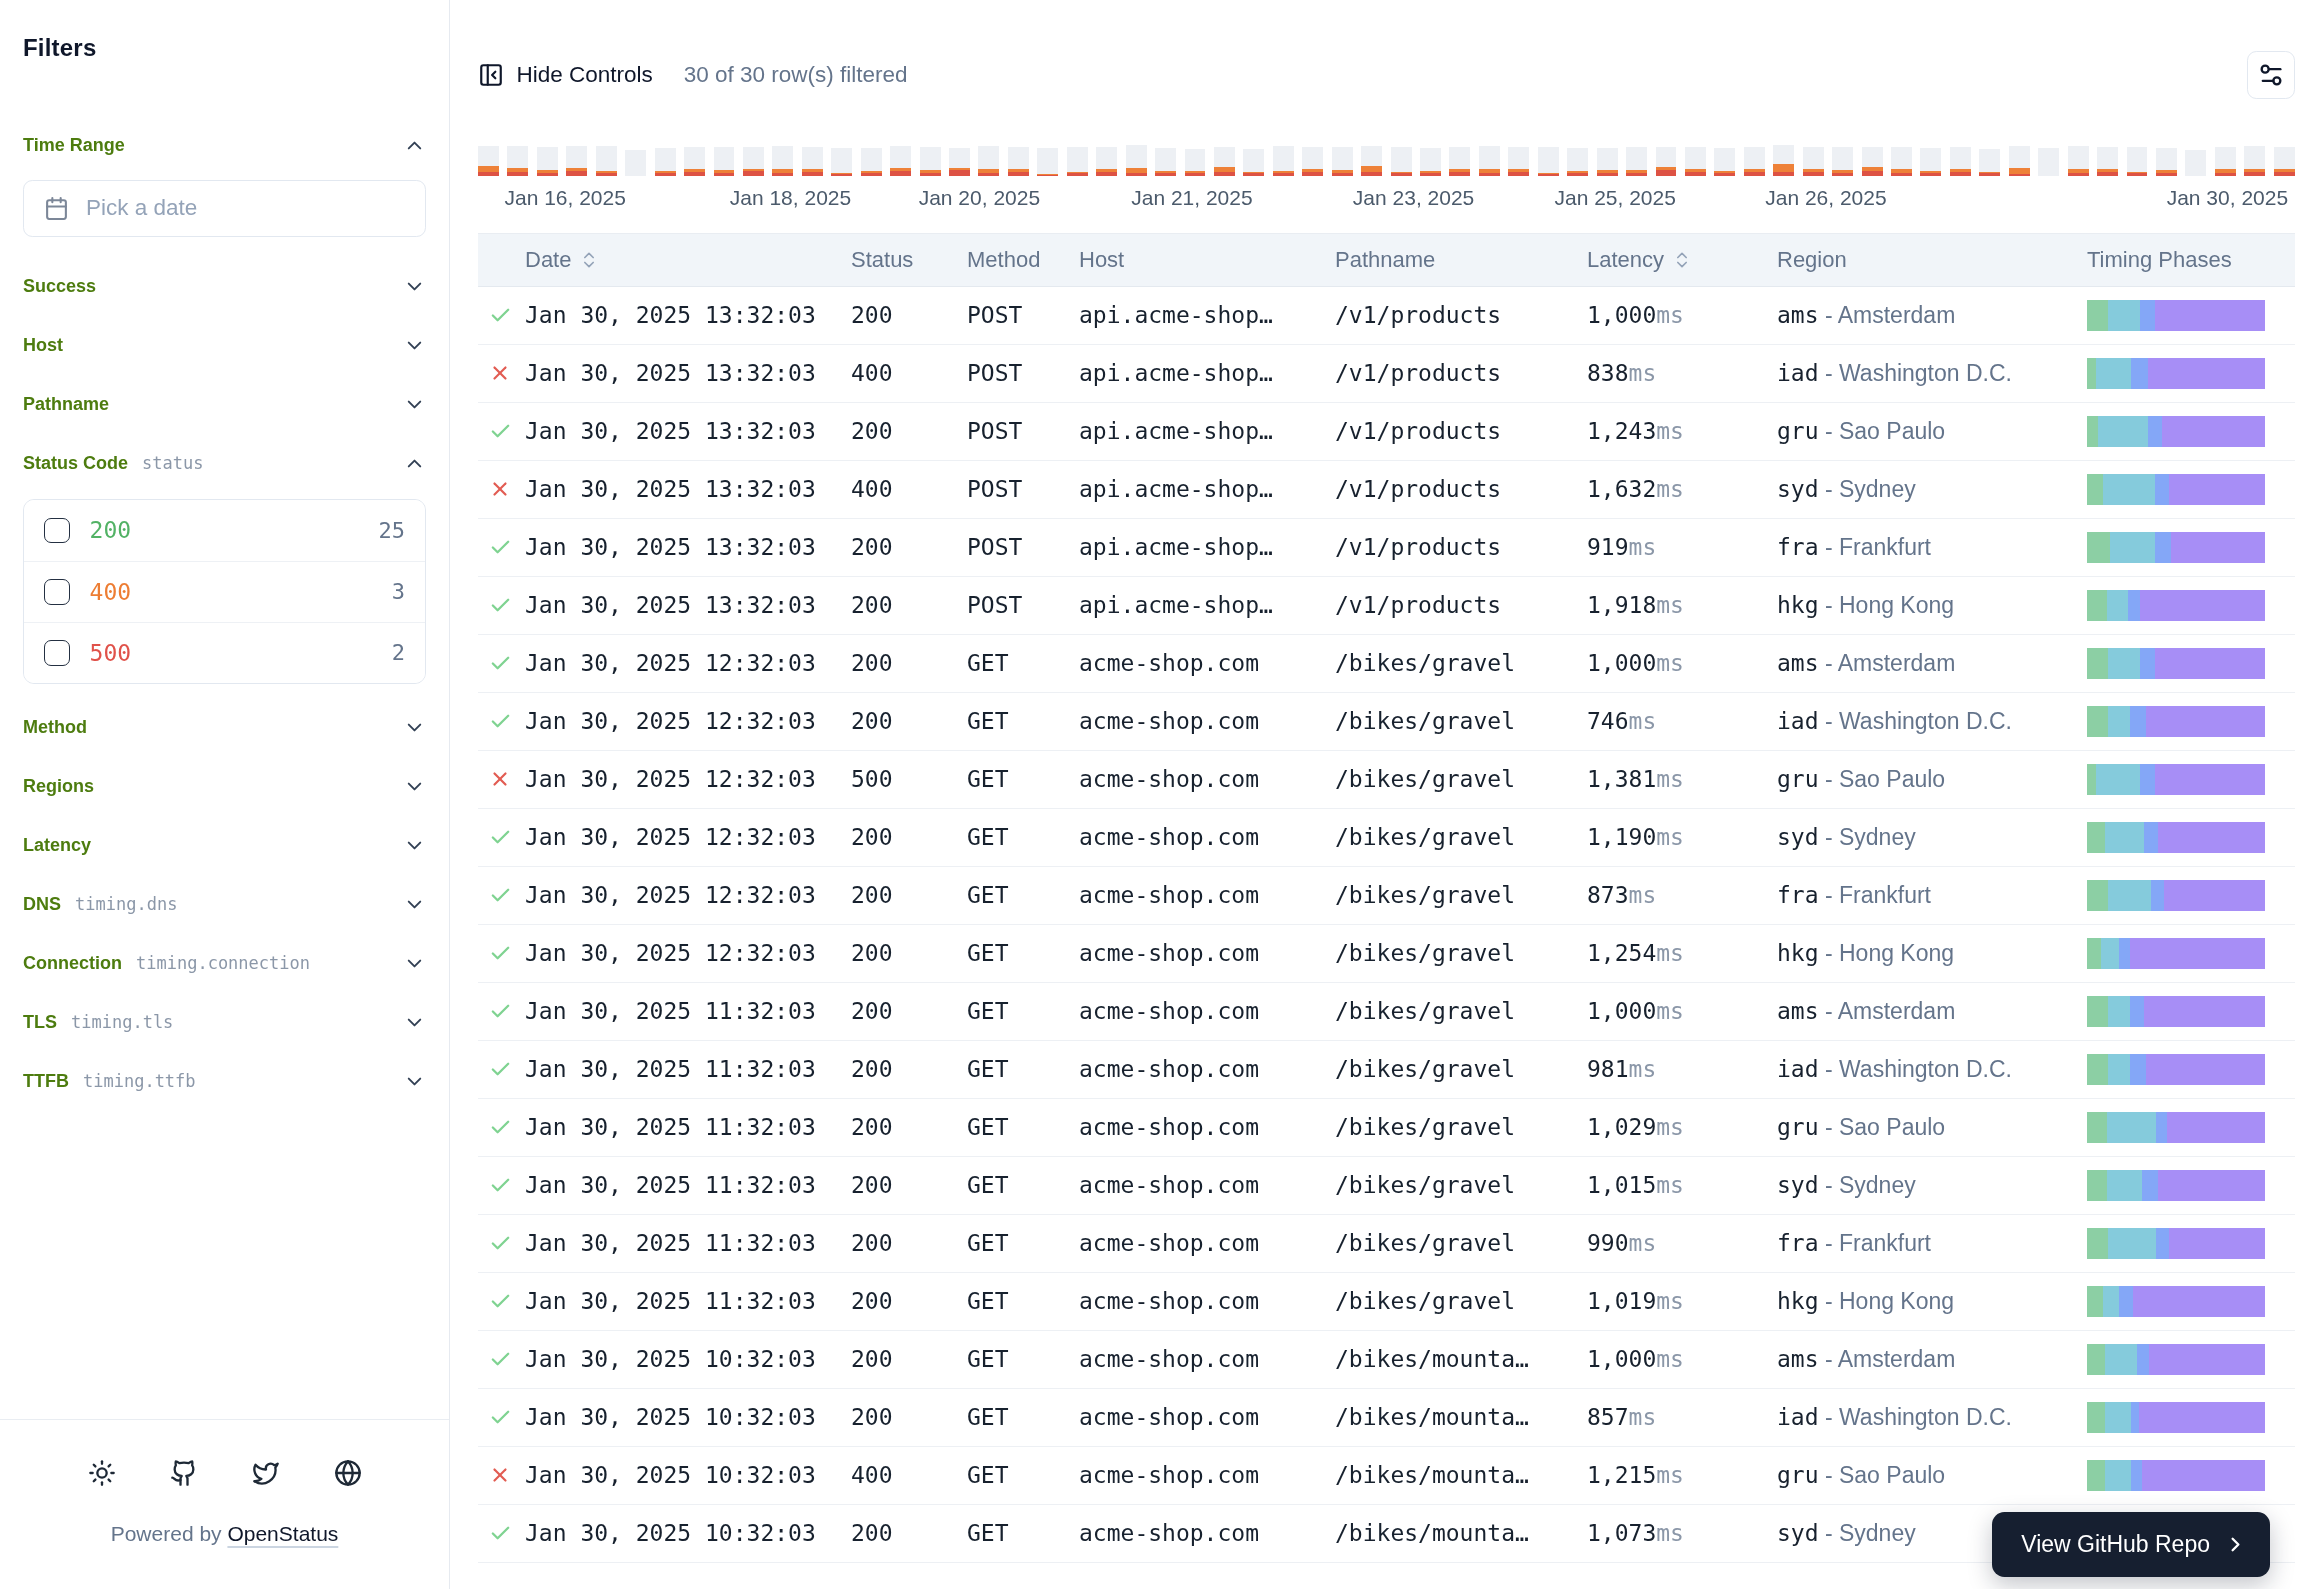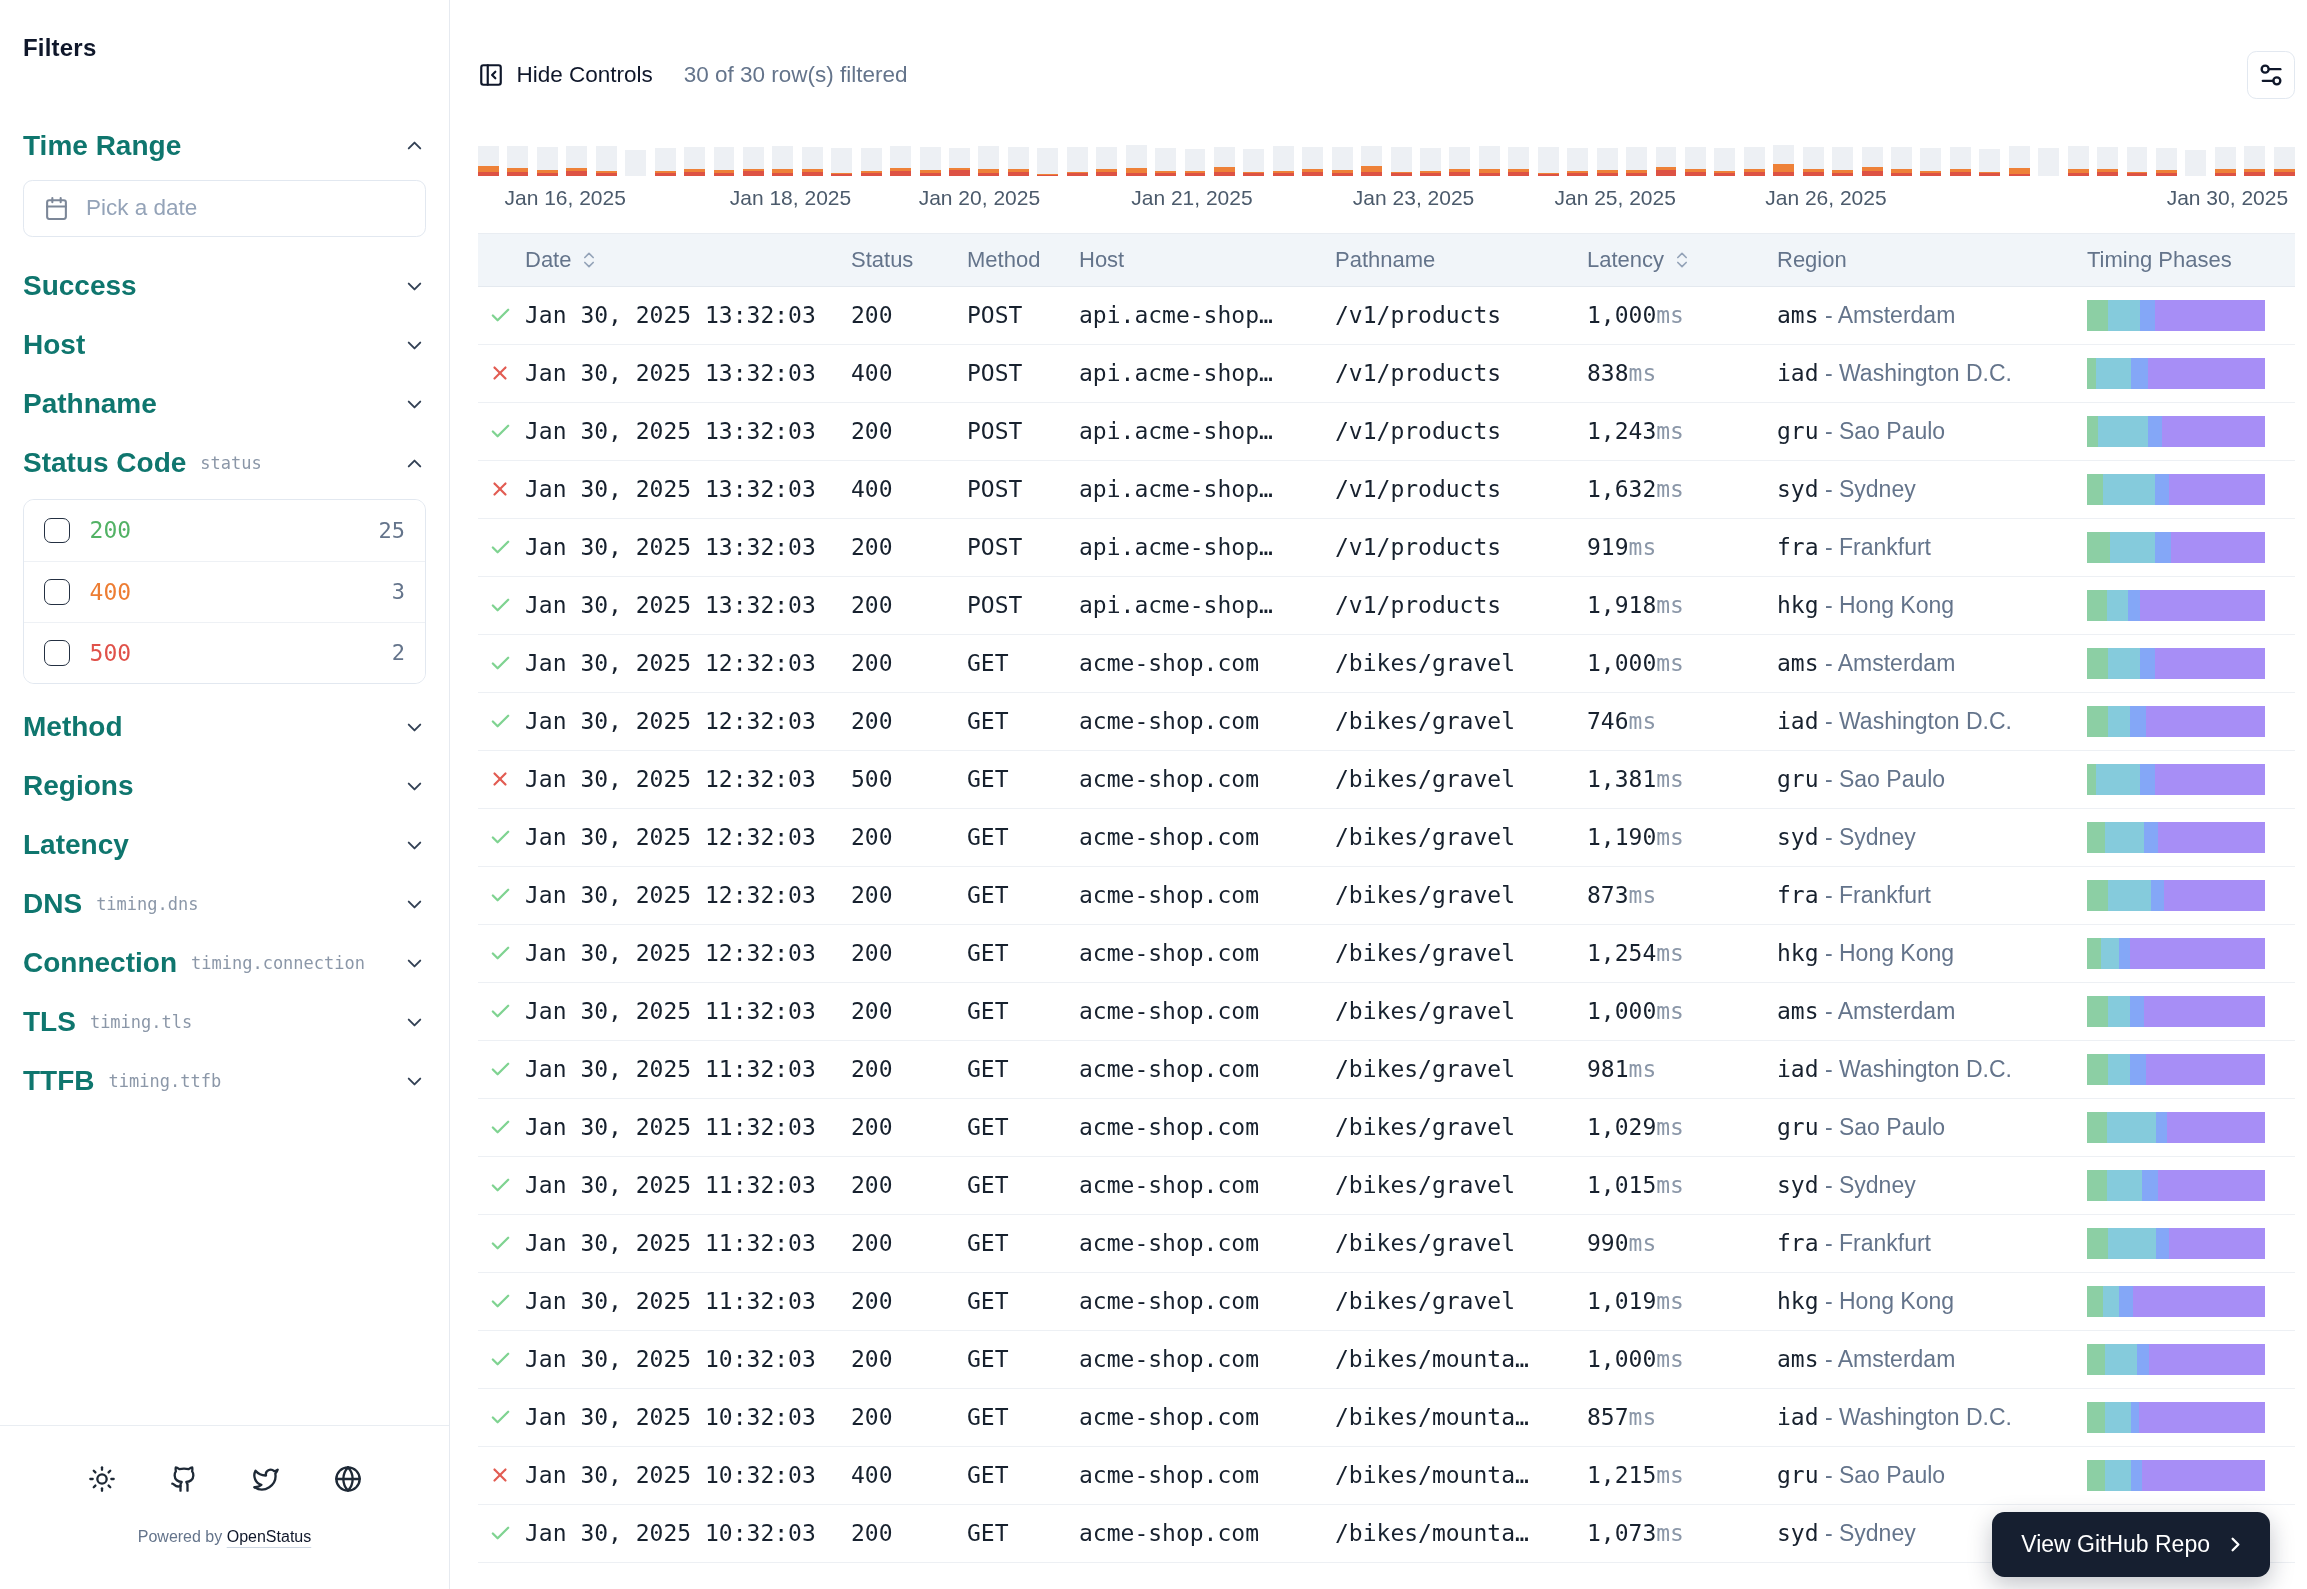--- a/index.html
+++ b/index.html
@@ -8,21 +8,21 @@
 
   
   .app { display: flex; width: 100%; height: 100%; }
   .sidebar { width: 450px; flex: 0 0 450px; border-right: 0.8px solid #e6eaf0;
     padding: 23px 23px 0 23px; display: flex; flex-direction: column; }
   .main { flex: 1; padding: 12.4px 12.4px 0 28px; position: relative; }
 
   
   .sb-title { font-size: 24px; font-weight: 600; letter-spacing: 0.2px; margin-top: 11px; }
   .sb-section { display: flex; align-items: center; height: 59px; cursor: pointer; }
-  .sb-section .lbl { font-size: 28px; font-weight: 600; color: #0f766e; }
+  .sb-section .lbl { font-size: 18px; font-weight: 600; color: #4d7c0f; }
   .sb-section .sub { font-family: "DejaVu Sans Mono", monospace; font-size: 17px;
     color: #8b97a8; margin-left: 14px; }
   .sb-section .chev { margin-left: auto; color: #2b3okay445; display: flex; }
   .sb-section svg { stroke: #334155; }
   .sb-gap-lg { height: 54px; }
   .date-btn { margin: 4.7px 0 20px 0; width: 100%; height: 57px; border: 0.8px solid #e2e8f0;
     border-radius: 9.3px; background: #fff; display: flex; align-items: center; gap: 17px;
     padding: 0 20px; font-size: 22.5px; color: #94a3b8; cursor: pointer; }
   .opt-box { border: 0.8px solid #e2e8f0; border-radius: 11px; margin: 6.2px 0 14px 0; overflow: hidden; }
   .opt-row { display: flex; align-items: center; height: 61px; padding: 0 20px; gap: 20px;
@@ -35,21 +35,21 @@
     font-size: 22px; color: #64748b; }
   .c-green { color: #52b265; }
   .c-orange { color: #ed7d33; }
   .c-red { color: #e0524a; }
 
   .sb-footer { margin-top: auto; border-top: 0.8px solid #e9edf2; margin-left: -23px; margin-right: -23px;
     padding: 34px 23px 0 23px; }
   .sb-icons { display: flex; justify-content: center; gap: 45px; }
   .icon-btn { width: 37px; height: 37px; display: flex; align-items: center; justify-content: center;
     background: none; border: none; cursor: pointer; color: #1e2936; }
-  .powered { text-align: center; font-size: 16px; color: #64748b; margin: 31px 0 43px 0; }
+  .powered { text-align: center; font-size: 21px; color: #64748b; margin: 31px 0 43px 0; }
   .powered a { color: #0f172a; text-decoration: underline; text-decoration-color: #cbd5e1;
     text-underline-offset: 4.7px; cursor: pointer; }
 
   
   .searchbar { height: 57px; border: 0.8px solid #e2e8f0; border-radius: 9.3px; display: flex;
     align-items: center; padding: 0 11px 0 18.6px; gap: 14px; background: #fff; }
   .searchbar input { flex: 1; border: none; outline: none; font-size: 23px;
     font-family: "Liberation Sans", sans-serif; color: #0f172a; background: transparent; }
   .searchbar input::placeholder { color: #8d97a7; }
   .kbd { background: #f4f7fa; border: 0.8px solid #e5eaf0; border-radius: 6.2px; height: 36px;

